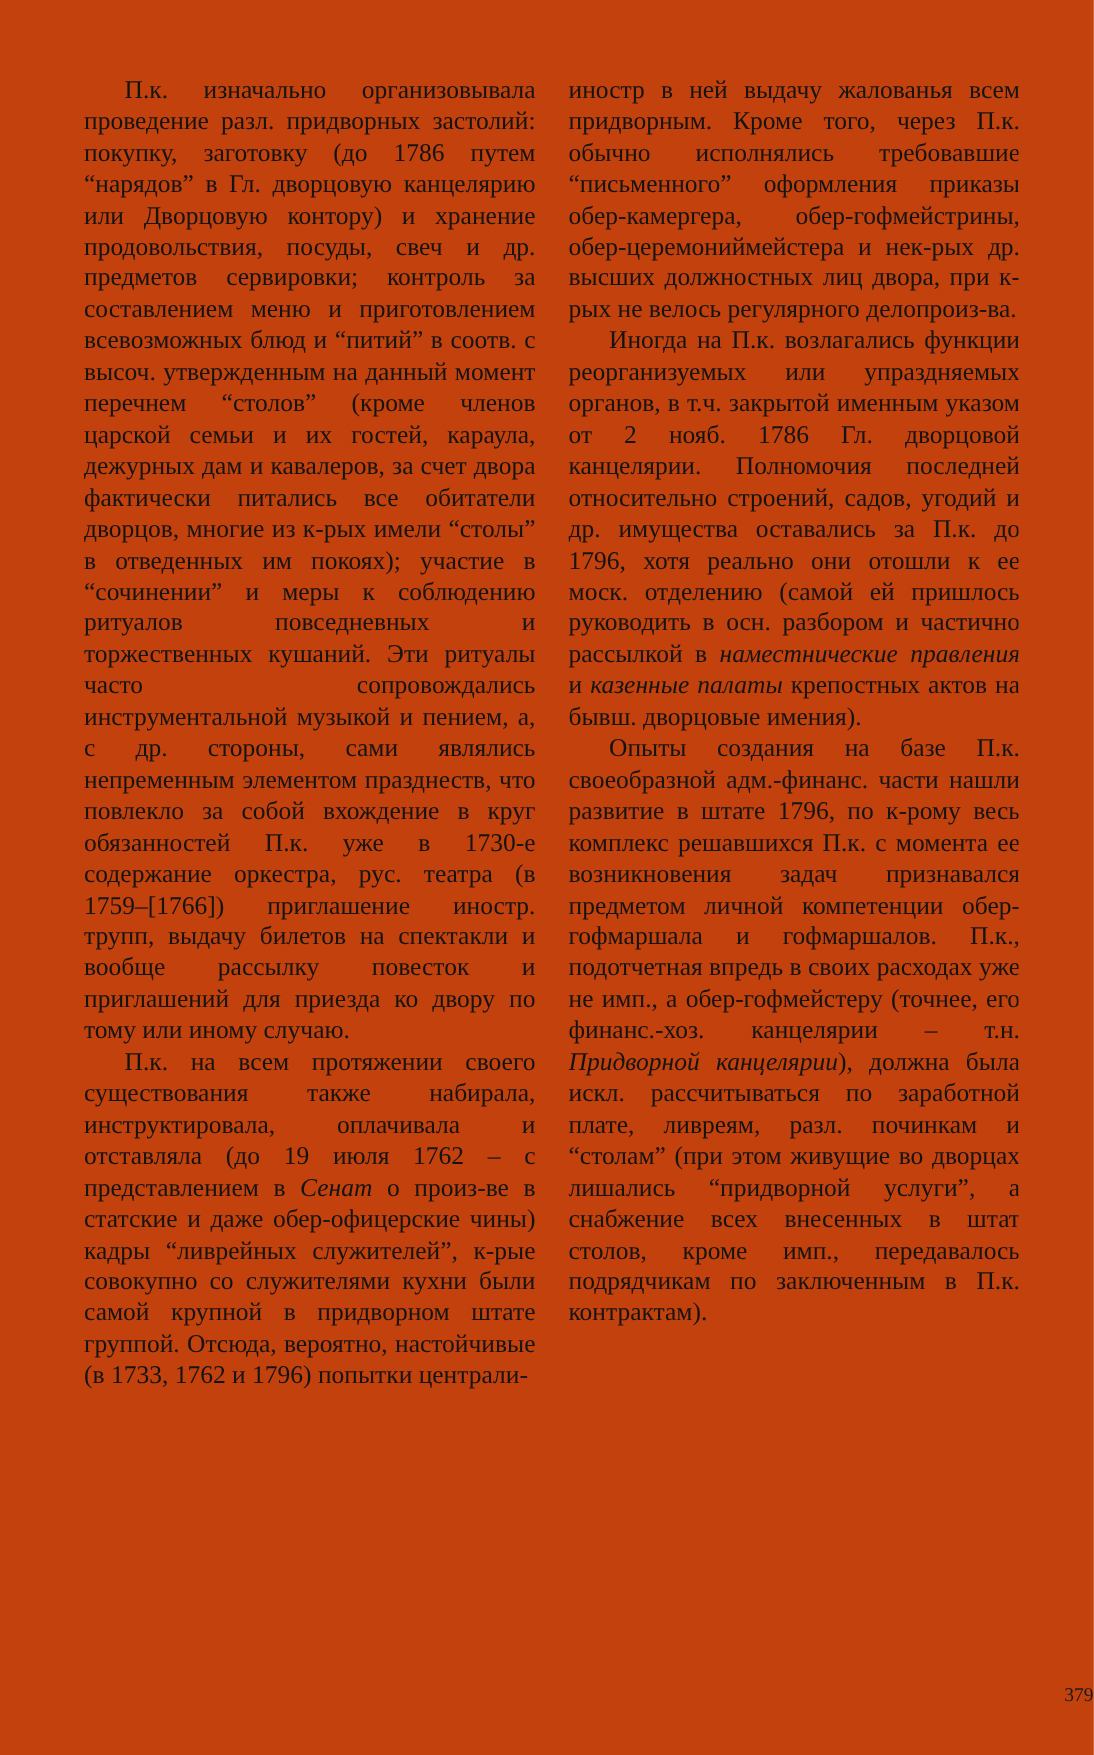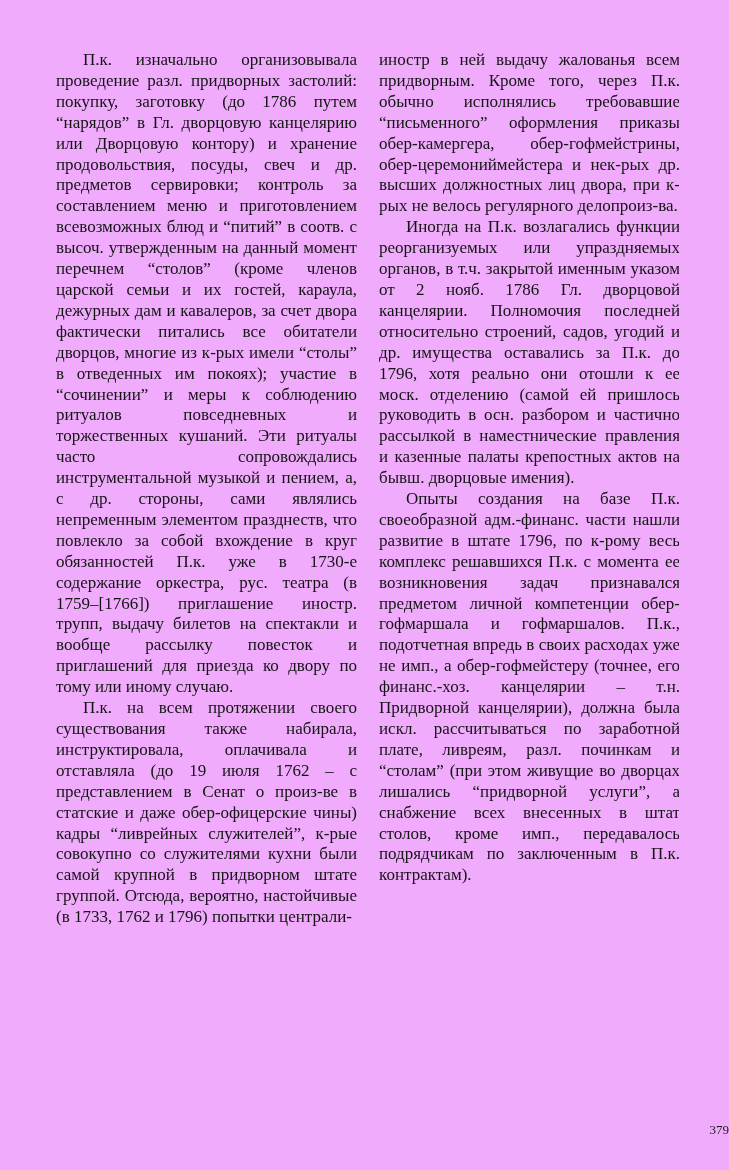--- a/index.html
+++ b/index.html
@@ -4,21 +4,21 @@
 <style>
   * { margin: 0; padding: 0; box-sizing: border-box; }
   html, body { width: 729px; height: 1170px; }
   body {
     background: #e9e9e7;
     font-family: "Liberation Serif", "DejaVu Serif", serif;
   }
   .page {
     width: 729px;
     height: 1170px;
-    background: #f0abfc;
+    background: #c2410c;
     color: #141414;
     padding: 50px 50px 0 56px;
     position: relative;
     overflow: hidden;
   }
   .columns {
     display: flex;
     gap: 22px;
     height: 1058px;
     overflow: hidden;
@@ -26,21 +26,21 @@
   .col {
     width: 301px;
     flex: 0 0 301px;
     text-align: justify;
     font-size: 17px;
     line-height: 20.9px;
     overflow: hidden;
   }
   p.para { margin: 0; }
   p.para.indent { text-indent: 27px; }
-  .italic { }
+  .italic { font-style: italic; }
   .page-number {
     position: absolute;
     left: 0;
     right: 0;
     top: 1122px;
     text-align: right;
     font-size: 13px;
     color: #1a1a1a;
   }
 </style>

